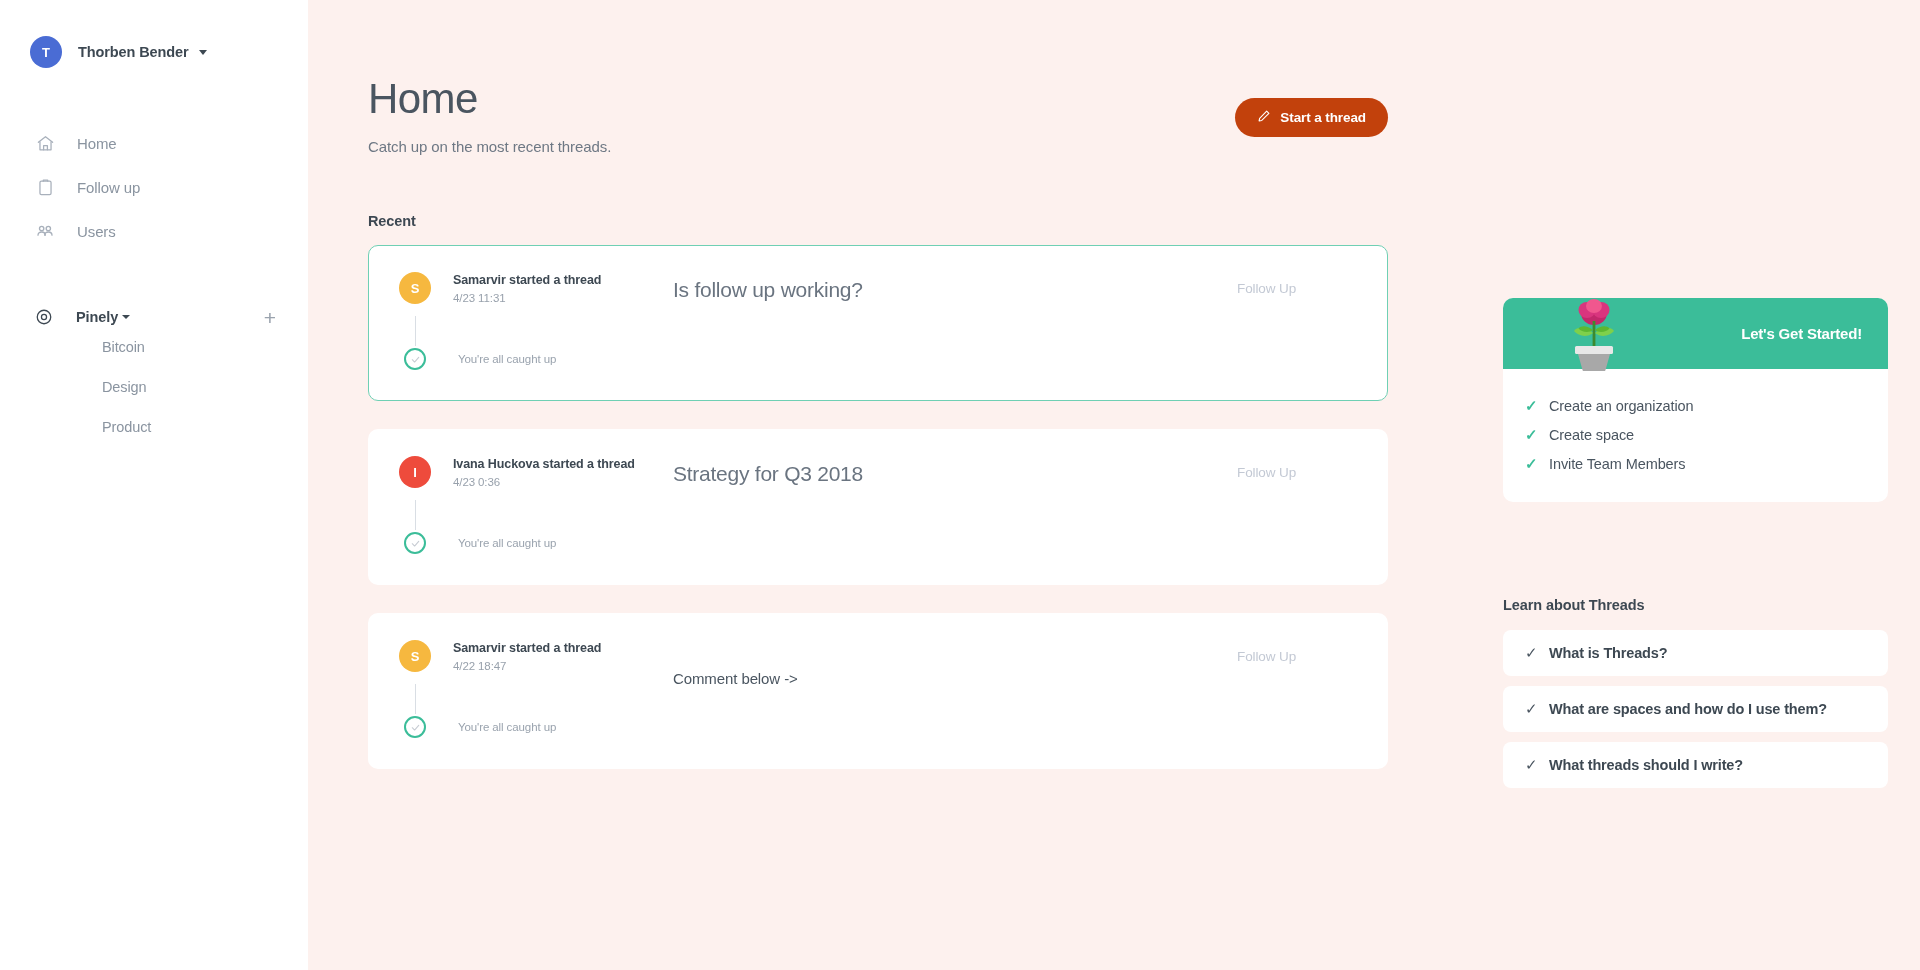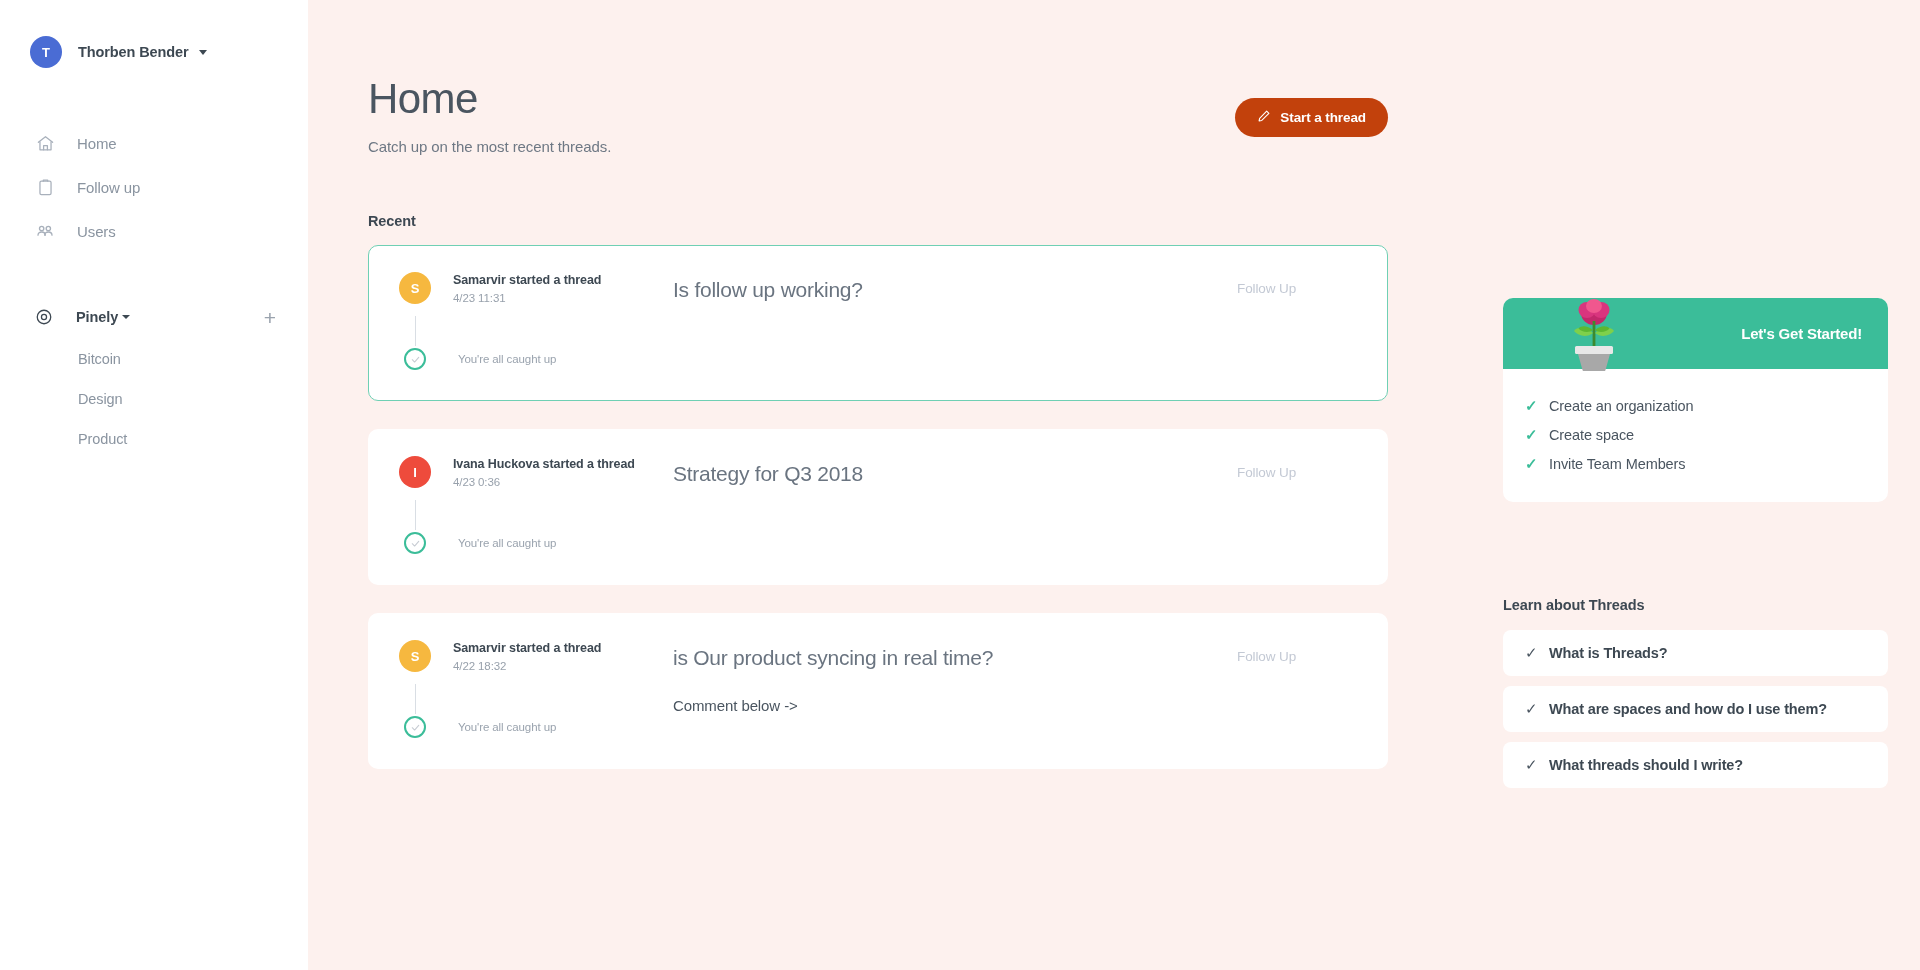--- a/index.html
+++ b/index.html
@@ -138,23 +138,22 @@
     display: flex; align-items: center; justify-content: center;
     cursor: pointer;
     color: #9AA3AE;
     font-size: 21px;
     font-weight: 300;
     line-height: 1;
   }
 
   .channel-item {
     display: flex;
-    align-items: center;
     height: 40px;
-    padding-left: 78px;
+    padding-left: 102px;
     cursor: pointer;
     font-size: 14.5px;
     color: #8A94A0;
     letter-spacing: -0.1px;
   }
 
   
   .main {
     flex: 1;
     height: 970px;
@@ -593,35 +592,34 @@
             <span class="follow-up-label">Follow Up</span>
           </div>
         </div>
 
         <div class="thread-card">
           <div class="card-left">
             <div class="card-left-top">
               <div class="thread-avatar" style="background:#F6B83F">S</div>
               <div class="thread-meta">
                 <div class="thread-author">Samarvir started a thread</div>
-                <div class="thread-time">4/22 18:32</div>
+                <div class="thread-time">4/22 18:47</div>
               </div>
             </div>
             <div class="connector"></div>
             <div class="card-left-bottom">
               <span class="check-circle">
                 <svg width="11" height="11" viewBox="0 0 24 24" fill="none" stroke="#C7CCD3" stroke-width="2.4" stroke-linecap="round" stroke-linejoin="round">
                   <path d="M5 12.5l5 5 9-10"></path>
                 </svg>
               </span>
               <span class="caught-up">You're all caught up</span>
             </div>
           </div>
           <div class="card-body">
-            <div class="thread-title">is Our product syncing in real time?</div>
             <div class="thread-snippet">Comment below -&gt;</div>
           </div>
           <div class="card-right">
             <span class="follow-up-label">Follow Up</span>
           </div>
         </div>
 
       </div>
     </div>
 

